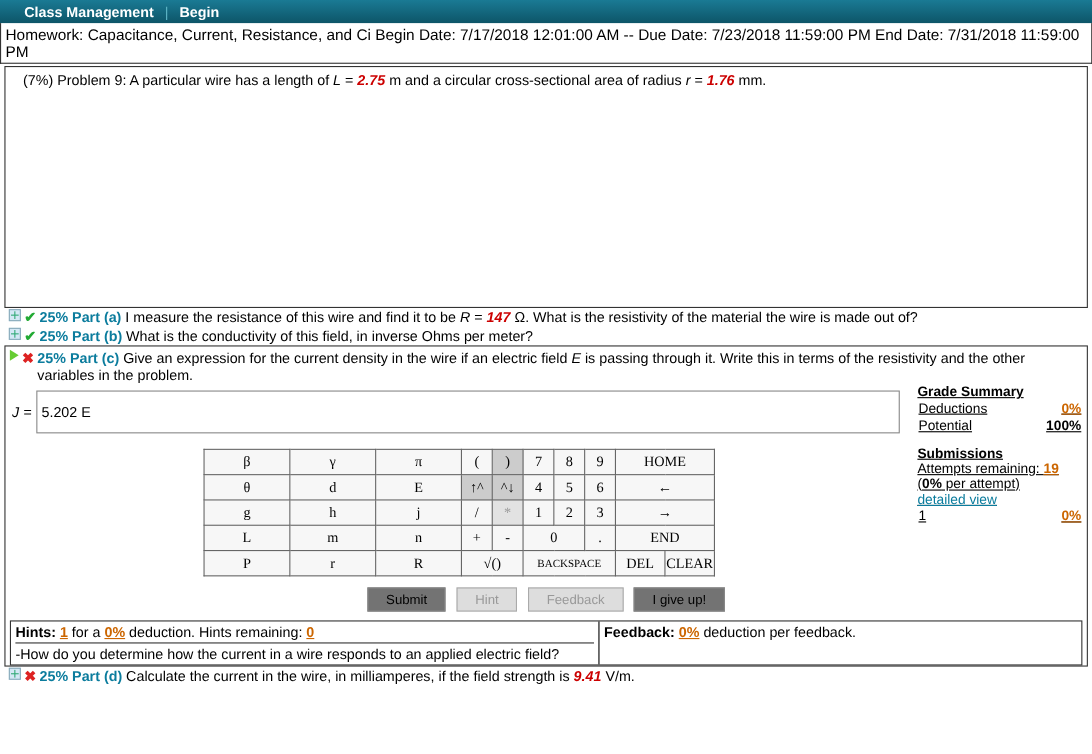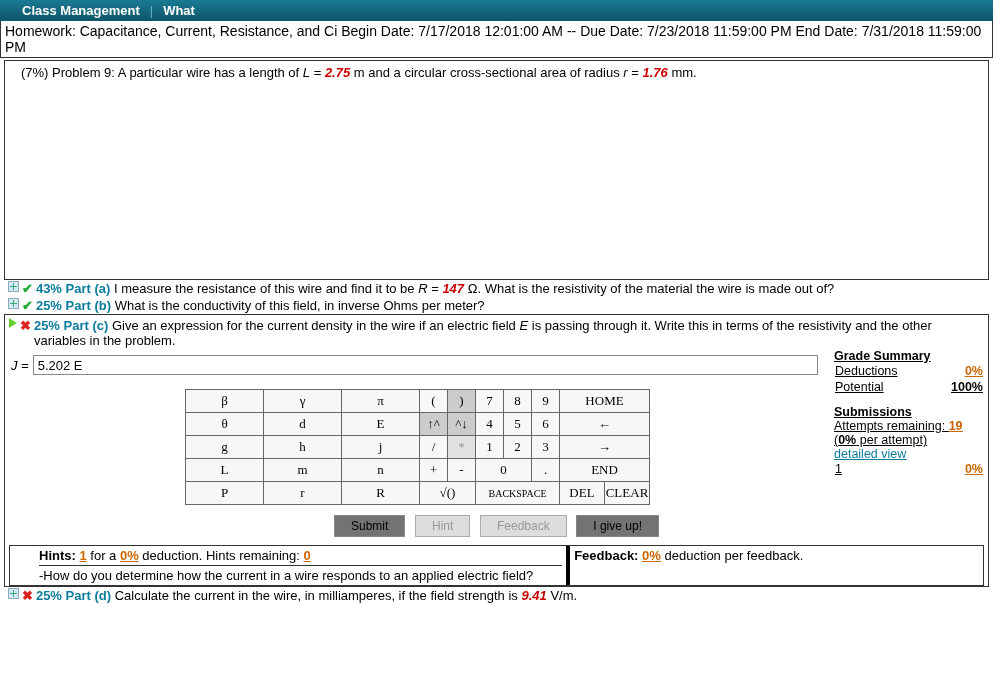--- a/index.html
+++ b/index.html
@@ -74,21 +74,21 @@
   margin-right:3px;
   vertical-align: middle;
 }
 .icon-x { color:#d22; font-weight:bold; margin-right:3px; }
 .answer-row {
   display:flex; align-items:center;
   margin:6px 0 10px 2px;
 }
 .answer-row .var { font-style: italic; margin-right:4px; }
 .answer-input {
-  flex:1; height:20px; border:1px solid #888;
+  flex:1; height:39px; border:1px solid #888;
   padding:2px 4px; font-family: Arial; font-size:13px;
   margin-right: 8px;
 }
 .side-col {
   float:right; width:150px; margin-left:8px; font-size:12.5px;text-decoration:underline;
 }
 .side-col .hdr { font-weight:bold; }
 .side-col table { border-collapse:collapse; width:100%; }
 .side-col td.r { text-align:right; }
 .orange-u { color:#c60; font-weight:bold; text-decoration: underline; }
@@ -109,48 +109,48 @@
 .kp-dim { background:#e2e2e2 !important; color:#999; }
 .btn-row { text-align:center; margin:6px 0 8px 0; }
 .btn {
   display:inline-block; border:1px solid #888;
   padding:3px 16px; font-size:12px; background:#737373;
   margin:0 3px; cursor:pointer;
 }
 .btn.disabled { background:#ddd; color:#999; border-color:#aaa;text-align:center; }
 .hint-feedback-row { display:flex; border:1px solid #333; margin-top:2px; }
 .hint-feedback-row > div { padding:2px 4px; }
-.hint-col { width:55%; border-right:4px solid #000000;margin-left:25px; }
+.hint-col { width:55%; border-right:1px solid #000000; }
 .fb-col { flex:1; }
 .hint-text { border-top:1px solid #333; margin-top:2px; padding-top:2px; }
 i { font-style: italic; }
 </style>
 </head>
 <body>
 
 <div class="topbar">
   <span>Class Management</span>
   <span class="topbar-sep">|</span>
-  <span>What</span>
+  <span>Begin</span>
 </div>
 
 <div class="hw-header">
   <span class="bold">Homework: </span><span class="bold">Capacitance, Current, Resistance, and Ci </span><span class="bold">Begin Date: </span><span>7/17/2018 12:01:00 AM</span><span> -- </span><span class="bold">Due Date: </span><span>7/23/2018 11:59:00 PM </span><span class="bold">End Date: </span><span>7/31/2018 11:59:00 PM</span>
 </div>
 
 <div class="problem-box">
   <span class="bold">(7%) Problem 9:</span><span> A particular wire has a length of </span><i>L</i><span> = </span><span class="red">2.75</span><span> m and a circular cross-sectional area of radius </span><i>r</i><span> = </span><span class="red">1.76</span><span> mm.</span>
 </div>
 
 <div class="parts">
   <div class="part-line">
     <span class="icon-plus"></span>
     <span class="icon-check">✔</span>
     <span>
-      <span class="teal">43% Part (a)</span><span> I measure the resistance of this wire and find it to be </span><i>R</i><span> = </span><span class="red">147</span><span> Ω</span><span>. What is the resistivity of the material the wire is made out of?</span>
+      <span class="teal">25% Part (a)</span><span> I measure the resistance of this wire and find it to be </span><i>R</i><span> = </span><span class="red">147</span><span> Ω</span><span>. What is the resistivity of the material the wire is made out of?</span>
     </span>
   </div>
   <div class="part-line">
     <span class="icon-plus"></span>
     <span class="icon-check">✔</span>
     <span>
       <span class="teal">25% Part (b)</span><span> What is the conductivity of this field, in inverse Ohms per meter?</span>
     </span>
   </div>
 </div>

